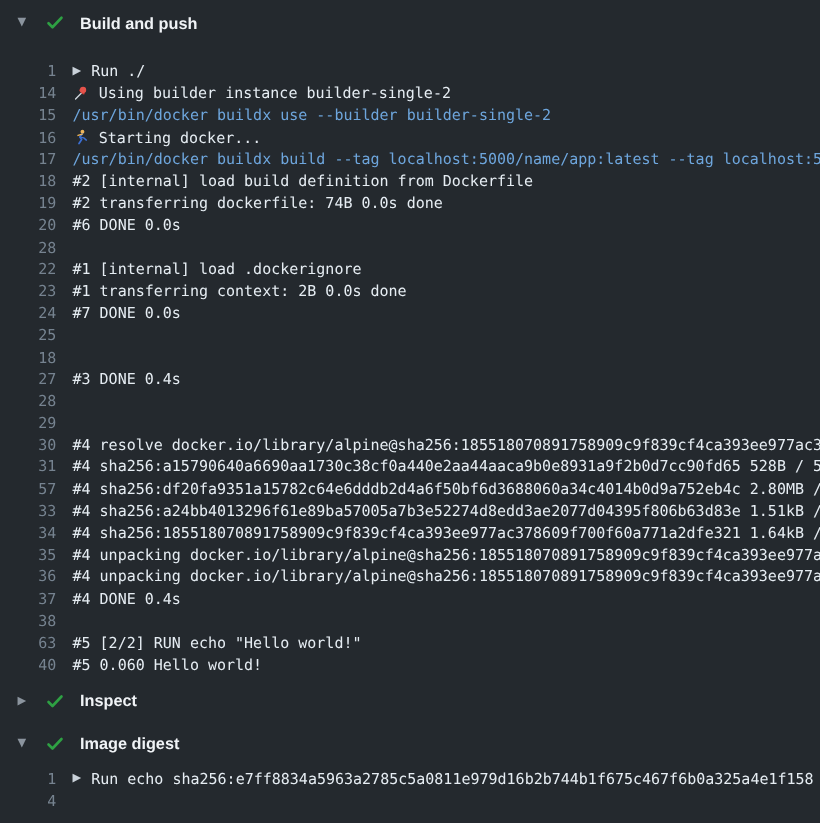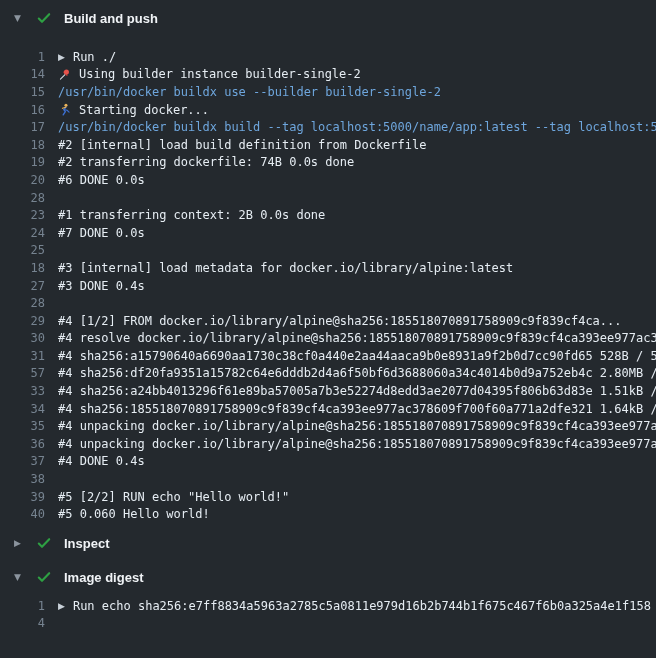--- a/index.html
+++ b/index.html
@@ -133,60 +133,60 @@
           <span class="line-text">#6 DONE 0.0s</span>
         </span>
       </div>
       <div class="log-line">
         <span class="line-num">28</span>
         <span class="line-content">
           <span class="line-text"></span>
         </span>
       </div>
       <div class="log-line">
+        <span class="line-num">22</span>
+        <span class="line-content">
+          <span class="line-text">#1 [internal] load .dockerignore</span>
+        </span>
+      </div>
+      <div class="log-line">
         <span class="line-num">23</span>
         <span class="line-content">
           <span class="line-text">#1 transferring context: 2B 0.0s done</span>
         </span>
       </div>
       <div class="log-line">
         <span class="line-num">24</span>
         <span class="line-content">
           <span class="line-text">#7 DONE 0.0s</span>
         </span>
       </div>
       <div class="log-line">
         <span class="line-num">25</span>
         <span class="line-content">
           <span class="line-text"></span>
         </span>
       </div>
       <div class="log-line">
         <span class="line-num">18</span>
-        <span class="line-content">
-          <span class="line-text">#3 [internal] load metadata for docker.io/library/alpine:latest</span>
-        </span>
       </div>
       <div class="log-line">
         <span class="line-num">27</span>
         <span class="line-content">
           <span class="line-text">#3 DONE 0.4s</span>
         </span>
       </div>
       <div class="log-line">
         <span class="line-num">28</span>
         <span class="line-content">
           <span class="line-text"></span>
         </span>
       </div>
       <div class="log-line">
         <span class="line-num">29</span>
-        <span class="line-content">
-          <span class="line-text">#4 [1/2] FROM docker.io/library/alpine@sha256:185518070891758909c9f839cf4ca...</span>
-        </span>
       </div>
       <div class="log-line">
         <span class="line-num">30</span>
         <span class="line-content">
           <span class="line-text">#4 resolve docker.io/library/alpine@sha256:185518070891758909c9f839cf4ca393ee977ac378609f700f60a771a2dfe321</span>
         </span>
       </div>
       <div class="log-line">
         <span class="line-num">31</span>
         <span class="line-content">
@@ -229,21 +229,21 @@
           <span class="line-text">#4 DONE 0.4s</span>
         </span>
       </div>
       <div class="log-line">
         <span class="line-num">38</span>
         <span class="line-content">
           <span class="line-text"></span>
         </span>
       </div>
       <div class="log-line">
-        <span class="line-num">39</span>
+        <span class="line-num">63</span>
         <span class="line-content">
           <span class="line-text">#5 [2/2] RUN echo "Hello world!"</span>
         </span>
       </div>
       <div class="log-line">
         <span class="line-num">40</span>
         <span class="line-content">
           <span class="line-text">#5 0.060 Hello world!</span>
         </span>
       </div>

